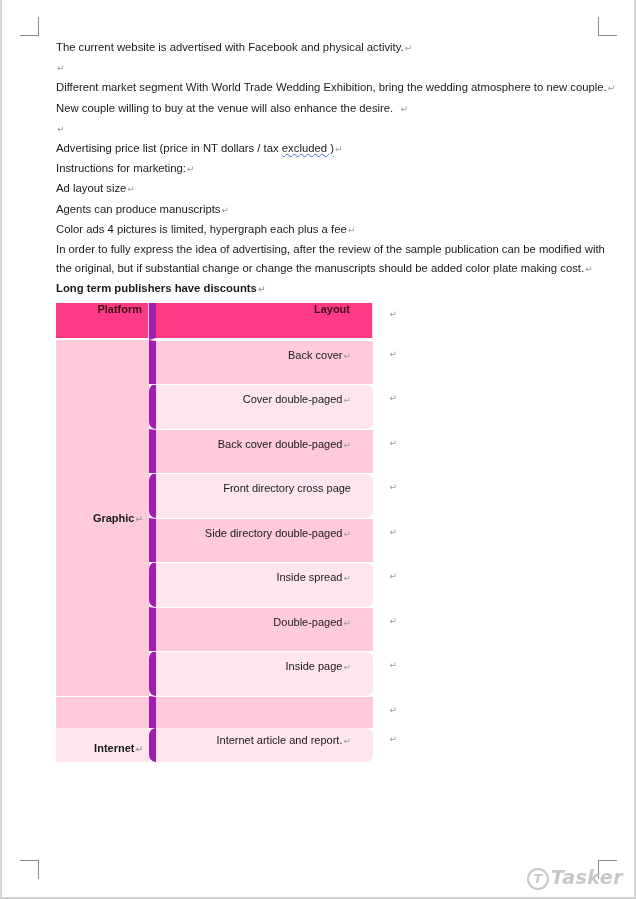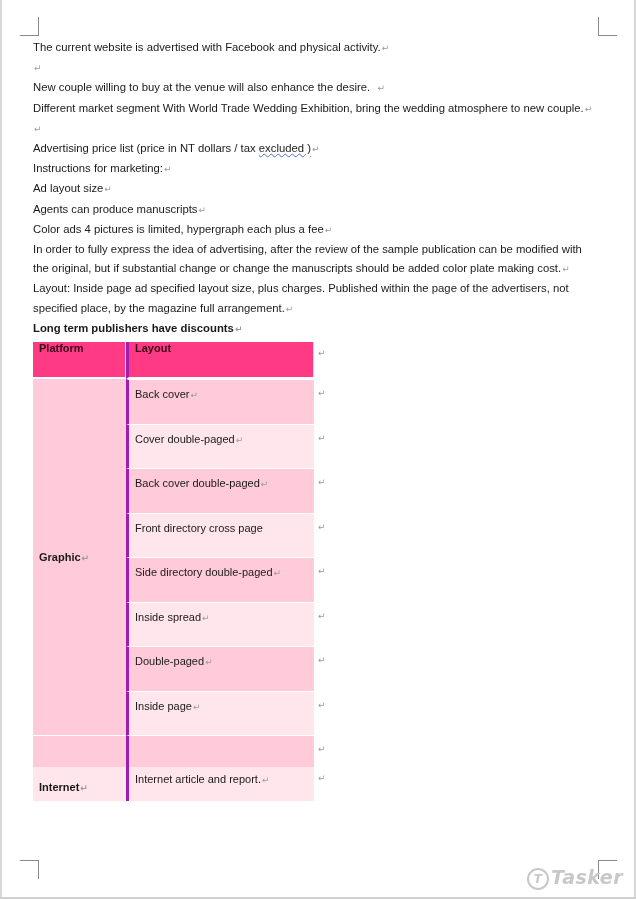--- a/index.html
+++ b/index.html
@@ -6,64 +6,63 @@
   body { width:636px; height:899px; background:#ffffff; position:relative; overflow:hidden;
          font-family:"Liberation Sans", "DejaVu Sans", sans-serif; color:#1a1a1a; }
   .page-border-l { position:absolute; left:0; top:0; width:2px; height:899px; background:#d8d8d8; }
   .page-border-r { position:absolute; right:0; top:0; width:2px; height:899px; background:#d8d8d8; }
   .page-border-b { position:absolute; left:0; bottom:0; width:636px; height:2px; background:#d0d0d0; }
   .crop { position:absolute; width:18px; height:18px; border-color:#8a8a8a; border-style:solid; border-width:0; }
   .crop.tl { left:20px; top:17px; border-right-width:1px; border-bottom-width:1px; }
   .crop.tr { left:598px; top:17px; border-left-width:1px; border-bottom-width:1px; }
   .crop.bl { left:20px; top:860px; border-right-width:1px; border-top-width:1px; }
   .crop.br { left:598px; top:860px; border-left-width:1px; border-top-width:1px; }
-  .content { position:absolute; left:33px; top:38px; width:564px; font-size:11.3px; }
+  .content { position:absolute; left:56px; top:38px; width:564px; font-size:11.3px; }
   .p { line-height:19.2px; white-space:normal; }
   .pm { color:#9a9a9a; font-size:9px; margin-left:1px; }
   .bold { font-weight:bold; }
   .squiggle { text-decoration: underline wavy #4a6fd0; text-decoration-thickness:1px;text-align:center; }
   .cursor { display:inline-block; width:1px; height:13px; background:#000; vertical-align:-2px; }
   table.disc { border-collapse:separate; border-spacing:0; margin-top:3px; font-size:11px; }
-  table.disc td, table.disc th { padding:0; vertical-align:top; text-align:left; }
+  table.disc td, table.disc th { padding:0; vertical-align:top; text-align:right; }
   .th { background:#ff3a85; color:#3a0a1a; font-weight:bold; height:35px; padding:6px 6px 0 6px !important; border-right:1px solid #ffd0e0; border-bottom:2px solid #ffffff; }
   .c-plat { width:80px; padding:0 6px !important; }
-  .c-lay { width:172px; padding:0 6px !important; border-left:3px solid #a21caf; }
+  .c-lay { width:172px; padding:0 22px !important; border-left:7px solid #a21caf; }
   .c-mark { width:20px; padding-left:4px !important; color:#9a9a9a; font-size:9px; background:#fff; }
   .row-dark { background:#ffcad9; }
-  .row-light { background:#ffe5ec; }
+  .row-light { background:#ffe5ec;border-radius:7px; }
   .cell-lay { height:35.5px; padding-top:8px !important; border-top:1px solid #ffffff; }
   .graphic-cell { background:#ffcad9; vertical-align:middle !important; font-weight:bold; }
   .internet-cell { background:#ffe5ec; font-weight:bold; vertical-align:bottom !important; padding-bottom:8px !important; }
   .watermark { position:absolute; left:527px; top:866px; font-family:"DejaVu Sans", sans-serif; font-weight:bold; font-size:19px; color:#c8c8c8; letter-spacing:0.5px;font-style:italic; }
   .wm-icon { display:inline-block; width:18px; height:18px; border:2px solid #c8c8c8; border-radius:50%; text-align:center; line-height:18px; font-size:12px; vertical-align:1px; margin-right:2px; }
 </style>
 </head>
 <body>
 
 <div class="page-border-l"></div>
 <div class="page-border-r"></div>
 <div class="page-border-b"></div>
 <div class="crop tl"></div>
 <div class="crop tr"></div>
 <div class="crop bl"></div>
 <div class="crop br"></div>
 
 <div class="content">
   <div class="p"><span>The current website is advertised with Facebook and physical activity.</span><span class="pm">↵</span></div>
   <div class="p"><span class="pm">↵</span></div>
+  <div class="p"><span>Different market segment With World Trade Wedding Exhibition, bring the wedding atmosphere to new couple.</span><span class="pm">↵</span></div>
   <div class="p"><span style="white-space:pre">New couple willing to buy at the venue will also enhance the desire.  </span><span class="pm">↵</span></div>
-  <div class="p"><span>Different market segment With World Trade Wedding Exhibition, bring the wedding atmosphere to new couple.</span><span class="pm">↵</span></div>
   <div class="p"><span class="pm">↵</span></div>
   <div class="p"><span>Advertising price list (price in NT dollars / tax </span><span class="squiggle">excluded )</span><span class="pm">↵</span></div>
   <div class="p"><span>Instructions for marketing:</span><span class="pm">↵</span></div>
   <div class="p"><span>Ad layout size</span><span class="pm">↵</span></div>
   <div class="p"><span>Agents can produce manuscripts</span><span class="pm">↵</span></div>
   <div class="p"><span>Color ads 4 pictures is limited, hypergraph each plus a fee</span><span class="pm">↵</span></div>
   <div class="p"><span>In order to fully express the idea of advertising, after the review of the sample publication can be modified with the original, but if substantial change or change the manuscripts should be added color plate making cost.</span><span class="pm">↵</span></div>
-  <div class="p"><span>Layout: Inside page ad specified layout size, plus charges. Published within the page of the advertisers, not specified place, by the magazine full arrangement.</span><span class="pm">↵</span></div>
   <div class="p bold"><span>Long term publishers have discounts</span><span class="pm">↵</span></div>
 
   <table class="disc">
     <tbody>
         <tr>
       <th class="th c-plat">Platform</th>
       <th class="th c-lay">Layout</th>
       <td class="c-mark" style="padding-top:6px">↵</td>
     </tr>
     <tr class="row-dark">

